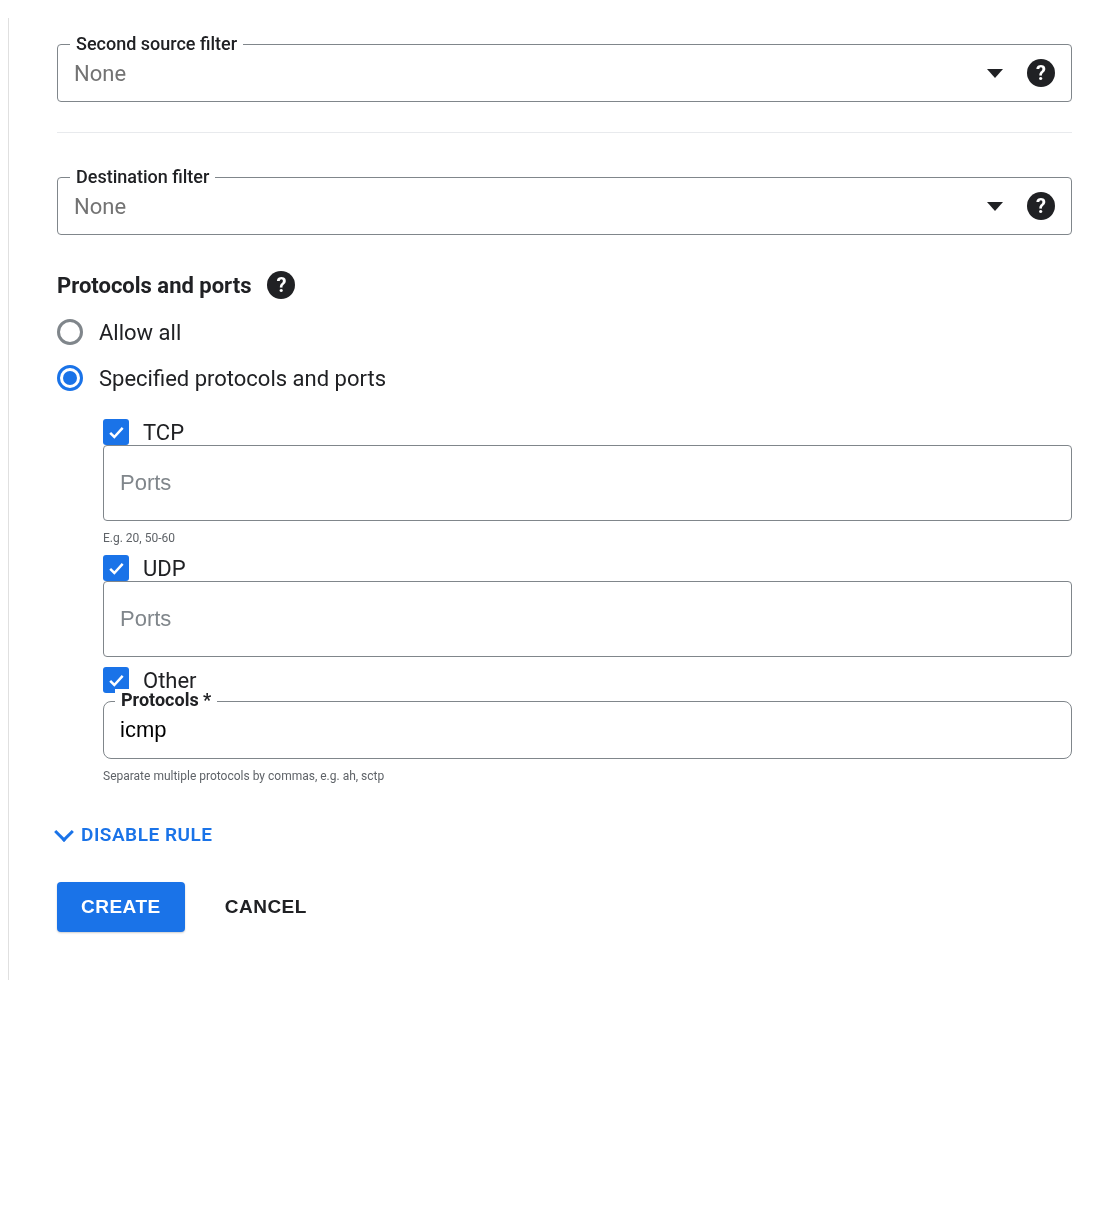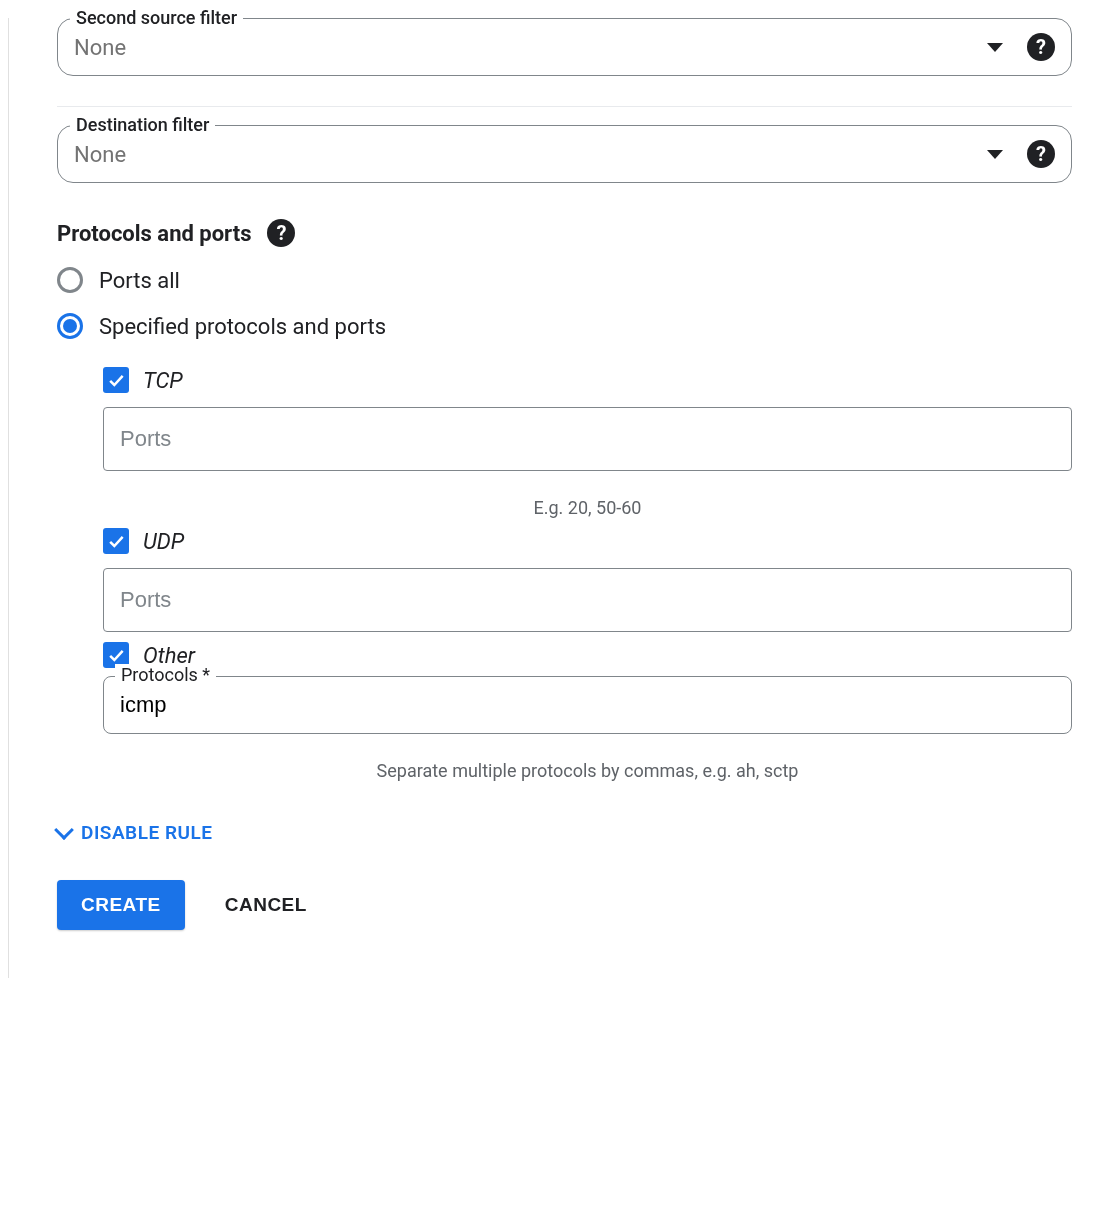--- a/index.html
+++ b/index.html
@@ -21,26 +21,27 @@
 }
 .field-row {
   display: flex;
   align-items: center;
   gap: 18px;
 }
 .outlined-select {
   position: relative;
   flex: 1;
   border: 1px solid #80868b;
-  border-radius: 16px;
+  border-radius: 4px;
   height: 58px;
   display: flex;
   align-items: center;
   padding: 0 16px;
   cursor: pointer;
+  margin-top: 26px;
 }
 .outlined-select .floating-label {
   position: absolute;
   top: -12px;
   left: 12px;
   background: #fff;
   padding: 0 6px;
   font-size: 18px;
   font-weight: 500;
   color: #202124;
@@ -144,53 +145,50 @@
 }
 .checkbox svg {
   width: 20px;
   height: 20px;
   stroke: #fff;
   stroke-width: 3;
   fill: none;
 }
 .checkbox-label {
   font-size: 22px;
-  font-style: italic;
 }
 .text-input {
   width: 100%;
-  height: 64px;
+  height: 76px;
   border: 1px solid #80868b;
   border-radius: 4px;
   padding: 0 16px;
   font-size: 22px;
-  margin-top: 14px;
   outline: none;
 }
 .text-input::placeholder {
   color: #80868b;
 }
 .hint {
-  font-size: 18px;
+  font-size: 12px;
   color: #5f6368;
-  margin-top: 26px;
-  text-align: center;
+  margin-top: 10px;
 }
 .outlined-input-wrap {
   position: relative;
   margin-top: 8px;
 }
 .outlined-input-wrap .floating-label {
   position: absolute;
   top: -12px;
   left: 12px;
   background: #fff;
   padding: 0 6px;
   font-size: 18px;
-  font-weight: 400;
+  font-weight: 700;
   color: #202124;
 }
 .outlined-input {
   width: 100%;
   height: 58px;
   border: 1px solid #80868b;
   border-radius: 8px;
   padding: 0 16px;
   font-size: 22px;
   outline: none;
@@ -274,21 +272,21 @@
     </div>
   </div>
 
   <div class="section-title-row">
     <span class="section-title">Protocols and ports</span>
     <span class="help-icon">?</span>
   </div>
 
   <div class="radio-row">
     <span class="radio"></span>
-    <span class="radio-label">Ports all</span>
+    <span class="radio-label">Allow all</span>
   </div>
 
   <div class="radio-row">
     <span class="radio selected"></span>
     <span class="radio-label">Specified protocols and ports</span>
   </div>
 
   <div class="proto-section">
 
     

